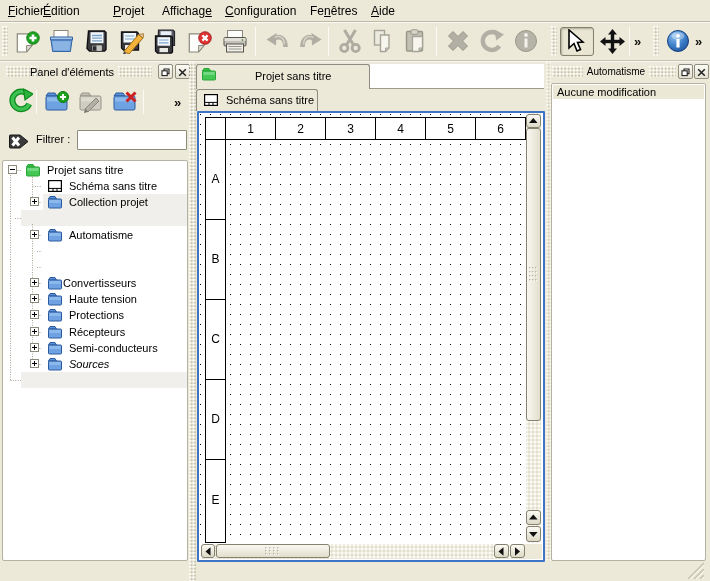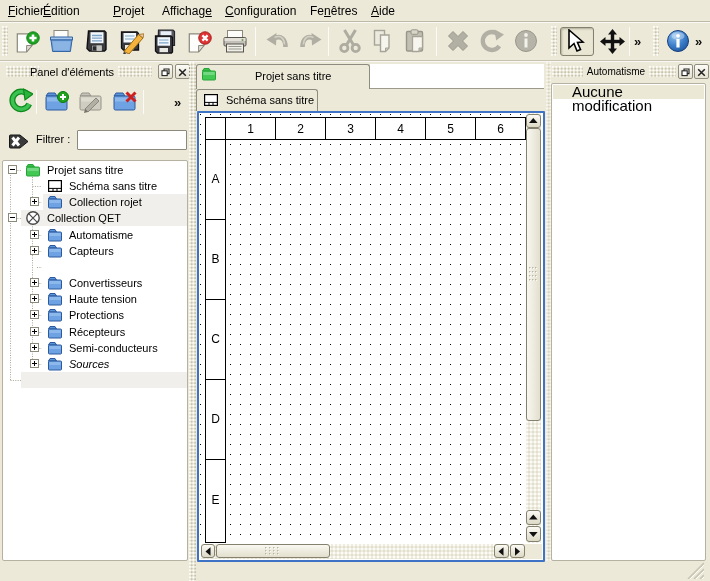--- a/index.html
+++ b/index.html
@@ -302,49 +302,35 @@
       <svg class="abs" style="left:41px;top:0;" width="16" height="16">
         <use href="#i-schema"></use>
       </svg>
       <span class="lbl" style="left:63px;">Schéma sans titre</span>
     </div>
   <div class="trow" style="top:33px;">
       <div class="exp plus" style="left:24px;"></div>
       <svg class="abs" style="left:41px;top:0;" width="16" height="16">
         <use href="#i-bfold"></use>
       </svg>
-      <span class="lbl" style="left:63px;">Collection rojet</span>
-    </div>
-  <div class="trow" style="top:49px;">
-      <div class="exp" style="left:2px;"></div>
-      <svg class="abs" style="left:19px;top:0;" width="16" height="16">
-        <use href="#i-qet"></use>
-      </svg>
-      <span class="lbl" style="left:41px;">Collection QET</span>
+      <span class="lbl" style="left:63px;">Collection projet</span>
     </div>
   <div class="trow" style="top:66px;">
       <div class="exp plus" style="left:24px;"></div>
       <svg class="abs" style="left:41px;top:0;" width="16" height="16">
         <use href="#i-bfold"></use>
       </svg>
       <span class="lbl" style="left:63px;">Automatisme</span>
     </div>
-  <div class="trow" style="top:82px;">
-      <div class="exp plus" style="left:24px;"></div>
-      <svg class="abs" style="left:41px;top:0;" width="16" height="16">
-        <use href="#i-bfold"></use>
-      </svg>
-      <span class="lbl" style="left:63px;">Capteurs</span>
-    </div>
   <div class="trow" style="top:114px;">
       <div class="exp plus" style="left:24px;"></div>
       <svg class="abs" style="left:41px;top:0;" width="16" height="16">
         <use href="#i-bfold"></use>
       </svg>
-      <span class="lbl" style="left:63px;">Convertisseurs</span>
+      <span class="lbl" style="left:57px;">Convertisseurs</span>
     </div>
   <div class="trow" style="top:146px;">
       <div class="exp plus" style="left:24px;"></div>
       <svg class="abs" style="left:41px;top:0;" width="16" height="16">
         <use href="#i-bfold"></use>
       </svg>
       <span class="lbl" style="left:63px;">Protections</span>
     </div>
   <div class="trow" style="top:130px;">
       <div class="exp plus" style="left:24px;"></div>
@@ -515,21 +501,21 @@
 <div class="abs tex" style="left:649px;top:66px;width:27px;height:11px;"></div>
 <div class="abs" style="left:586px;top:66px;width:60px;height:12px;font-size:10px;text-align:center;line-height:12px;white-space:nowrap;">Automatisme</div>
 <div class="dockbtn" style="left:678px;top:64px;"><svg width="13" height="13" viewBox="0 0 13 13">
       <rect x="3" y="4.8" width="5.2" height="4.8" fill="#fff" stroke="#222" stroke-width="1.1"></rect>
       <path d="M5 4.8 v-1.8 h5 v4.6 h-1.8" fill="none" stroke="#222" stroke-width="1.1"></path>
     </svg></div>
 <div class="dockbtn" style="left:694px;top:64px;"><svg width="13" height="13" viewBox="0 0 13 13">
       <path d="M3.2 3.2 l6.6 6.6 M9.8 3.2 l-6.6 6.6" stroke="#222" stroke-width="1.5"></path>
     </svg></div>
 <div class="abs" style="left:551px;top:83px;width:155px;height:478px;border:1px solid #b5b2a3;border-radius:2px;background:#fff;overflow:hidden;">
-  <div style="position:absolute;left:1px;top:1px;right:1px;height:14px;background:#ebe8d6;font-size:15px;line-height:14px;padding-left:19px;">Aucune modification</div>
+  <div style="position:absolute;left:1px;top:1px;right:1px;height:14px;background:#ebe8d6;font-size:11px;line-height:14px;padding-left:4px;">Aucune modification</div>
 </div>
 
 <svg class="abs" style="left:678px;top:561px;" width="26" height="18">
   <g stroke="#c8c5b2" stroke-width="1.6">
     <line x1="10" y1="18" x2="26" y2="2"></line>
     <line x1="16" y1="18" x2="26" y2="8"></line>
     <line x1="22" y1="18" x2="26" y2="14"></line>
   </g>
   <g stroke="#fdfdf9" stroke-width="1">
     <line x1="12" y1="18" x2="26" y2="4"></line>

